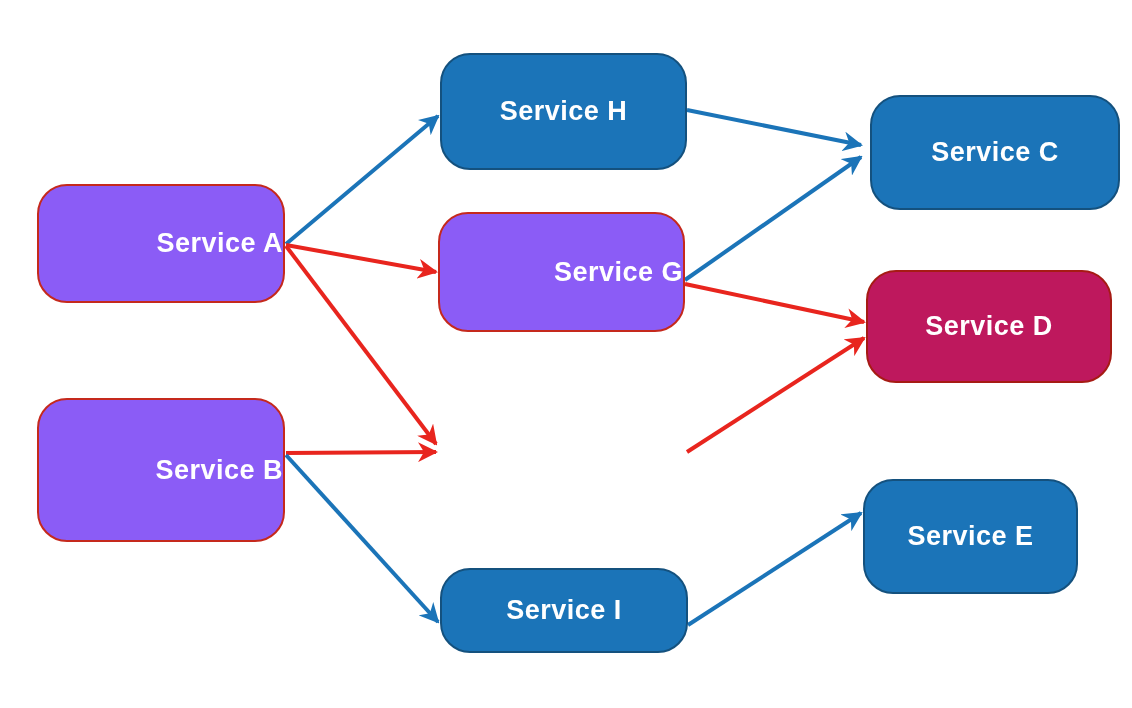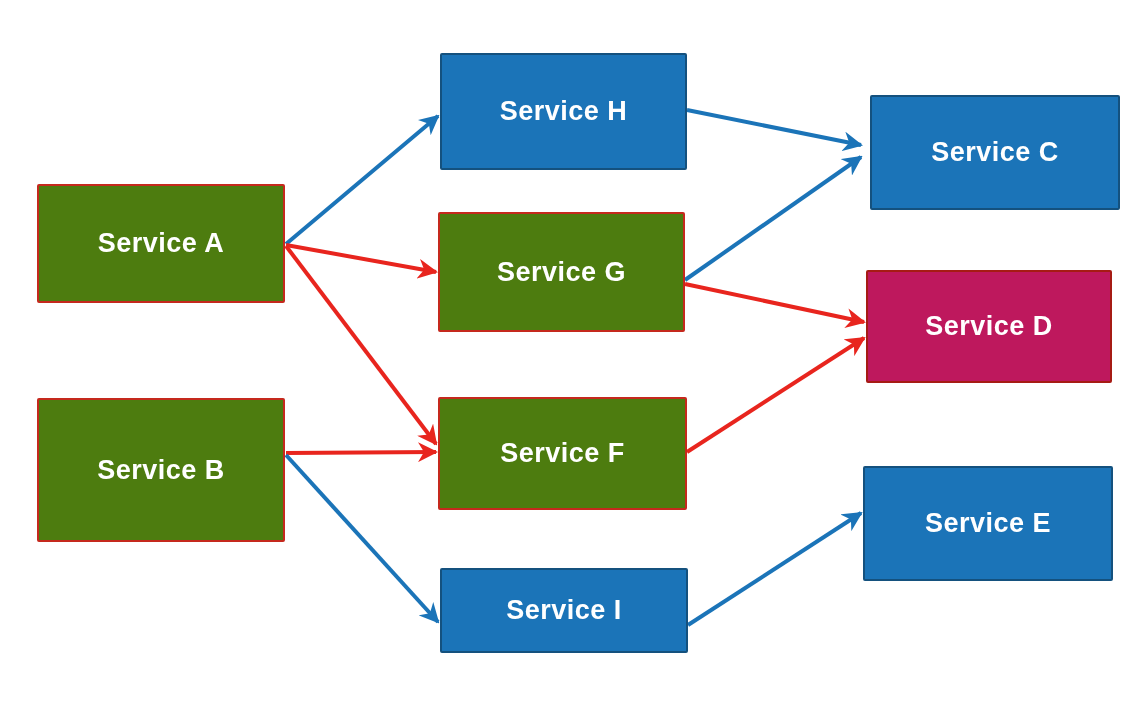--- a/index.html
+++ b/index.html
@@ -19,30 +19,30 @@
     position: absolute;
     left: 0;
     top: 0;
     width: 1132px;
     height: 708px;
     pointer-events: none;
   }
   .node {
     position: absolute;
     box-sizing: border-box;
-    border-radius: 2px;
+    border-radius: 30px;
     display: flex;
     align-items: center;
     justify-content: center;
     color: #ffffff;
     font-size: 27px;
     font-weight: 600;
     letter-spacing: 0.5px;
   }
-  .node.salmon { background: #4d7c0f; border: 2.5px solid #C5291D; }
+  .node.salmon { background: #8b5cf6; border: 2.5px solid #C5291D; justify-content: flex-end; }
   .node.blue   { background: #1B74B8; border: 2.5px solid #14517E; }
   .node.red    { background: #be185d; border: 2.5px solid #A61B14; }
 </style>
 </head>
 <body>
 
 <div class="canvas">
 
   <svg class="edges-layer" width="1132" height="708" viewBox="0 0 1132 708" xmlns="http://www.w3.org/2000/svg">
     <defs>
@@ -74,33 +74,30 @@
   </div>
 
   <div class="node blue" style="left:440px; top:53px;  width:247px; height:117px">
     <span>Service H</span>
   </div>
 
   <div class="node salmon" style="left:438px; top:212px; width:247px; height:120px">
     <span>Service G</span>
   </div>
 
-  <div class="node salmon" style="left:438px; top:397px; width:249px; height:113px">
-    <span>Service F</span>
-  </div>
 
   <div class="node blue" style="left:440px; top:568px; width:248px; height:85px">
     <span>Service I</span>
   </div>
 
   <div class="node blue" style="left:870px; top:95px;  width:250px; height:115px">
     <span>Service C</span>
   </div>
 
   <div class="node red" style="left:866px; top:270px; width:246px; height:113px">
     <span>Service D</span>
   </div>
 
-  <div class="node blue" style="left:863px; top:466px; width:250px; height:115px">
+  <div class="node blue" style="left:863px; top:479px; width:215px; height:115px">
     <span>Service E</span>
   </div>
 
 </div>
 
 </body></html>

